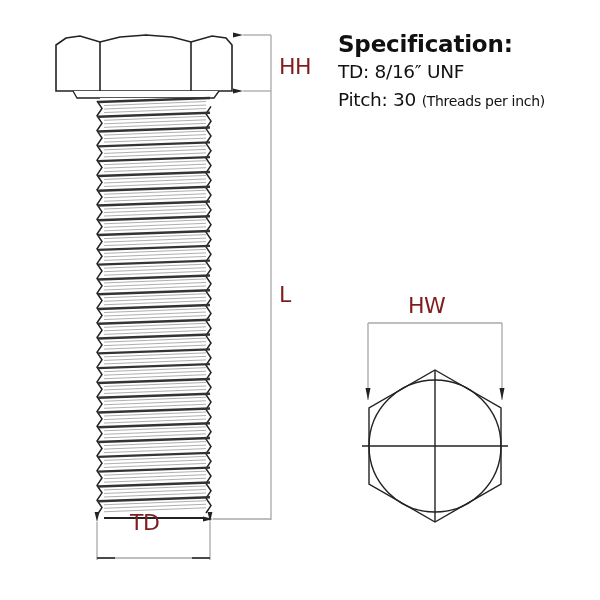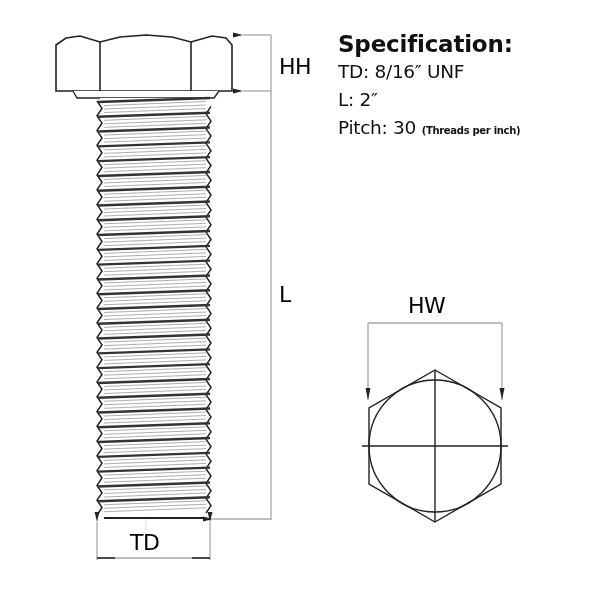--- a/index.html
+++ b/index.html
@@ -2,22 +2,22 @@
 <html><head>
 <meta charset="utf-8">
 <style>
   html, body { margin: 0; padding: 0; background: #ffffff; }
   body { width: 600px; height: 600px; position: relative; overflow: hidden; font-family: "DejaVu Sans", "Liberation Sans", sans-serif; }
   #drawing { position: absolute; left: 0; top: 0; width: 600px; height: 600px; }
   .spec { position: absolute; left: 338px; top: 30px; width: 262px; color: #111; }
   .spec .title { font-weight: bold; font-size: 23px; line-height: 28px; letter-spacing: -0.2px; }
   .spec .row { font-size: 18.5px; line-height: 28.2px; letter-spacing: -0.3px; }
   .spec .row b { font-weight: normal; }
-  .spec .small { font-size: 10px; letter-spacing: -0.3px; font-weight: bold; }
-  .dimlabel { position: absolute; font-size: 22px; color: #000000; letter-spacing: -0.5px; font-family: "DejaVu Sans", sans-serif; }
+  .spec .small { font-size: 14px; letter-spacing: -0.3px; }
+  .dimlabel { position: absolute; font-size: 22px; color: #7f1d1d; letter-spacing: -0.5px; font-family: "DejaVu Sans", sans-serif; }
 </style>
 </head>
 <body>
 
 <svg id="drawing" width="600" height="600" viewBox="0 0 600 600" xmlns="http://www.w3.org/2000/svg">
   <defs>
     <marker id="arrowL" viewBox="0 0 10 6" refX="0" refY="3" markerWidth="10" markerHeight="6" orient="auto-start-reverse" markerUnits="userSpaceOnUse">
       <path d="M0,3 L10,0.6 L10,5.4 Z" fill="#222"></path>
     </marker>
   </defs>
@@ -186,21 +186,20 @@
     <line x1="368" y1="323" x2="502" y2="323"></line>
     <line x1="368" y1="323" x2="368" y2="400"></line>
     <line x1="502" y1="323" x2="502" y2="400"></line>
     <path d="M368,400 L365.5,388 L370.5,388 Z" fill="#222" stroke="none"></path>
     <path d="M502,400 L499.5,388 L504.5,388 Z" fill="#222" stroke="none"></path>
   </g>
 </svg>
 
 <div class="dimlabel" style="left:279px; top:54px;">HH</div>
 <div class="dimlabel" style="left:279px; top:282px;">L</div>
-<div class="dimlabel" style="left:130px; top:530px;">TD</div>
+<div class="dimlabel" style="left:130px; top:510px;">TD</div>
 <div class="dimlabel" style="left:408px; top:293px;">HW</div>
 
 <div class="spec">
   <div class="title">Specification:</div>
   <div class="row"><b>TD:</b> <span>8/16″ UNF</span></div>
-  <div class="row"><b>L:</b> <span>2″</span></div>
   <div class="row"><b>Pitch:</b> <span>30</span> <span class="small">(Threads per inch)</span></div>
 </div>
 
 </body></html>

